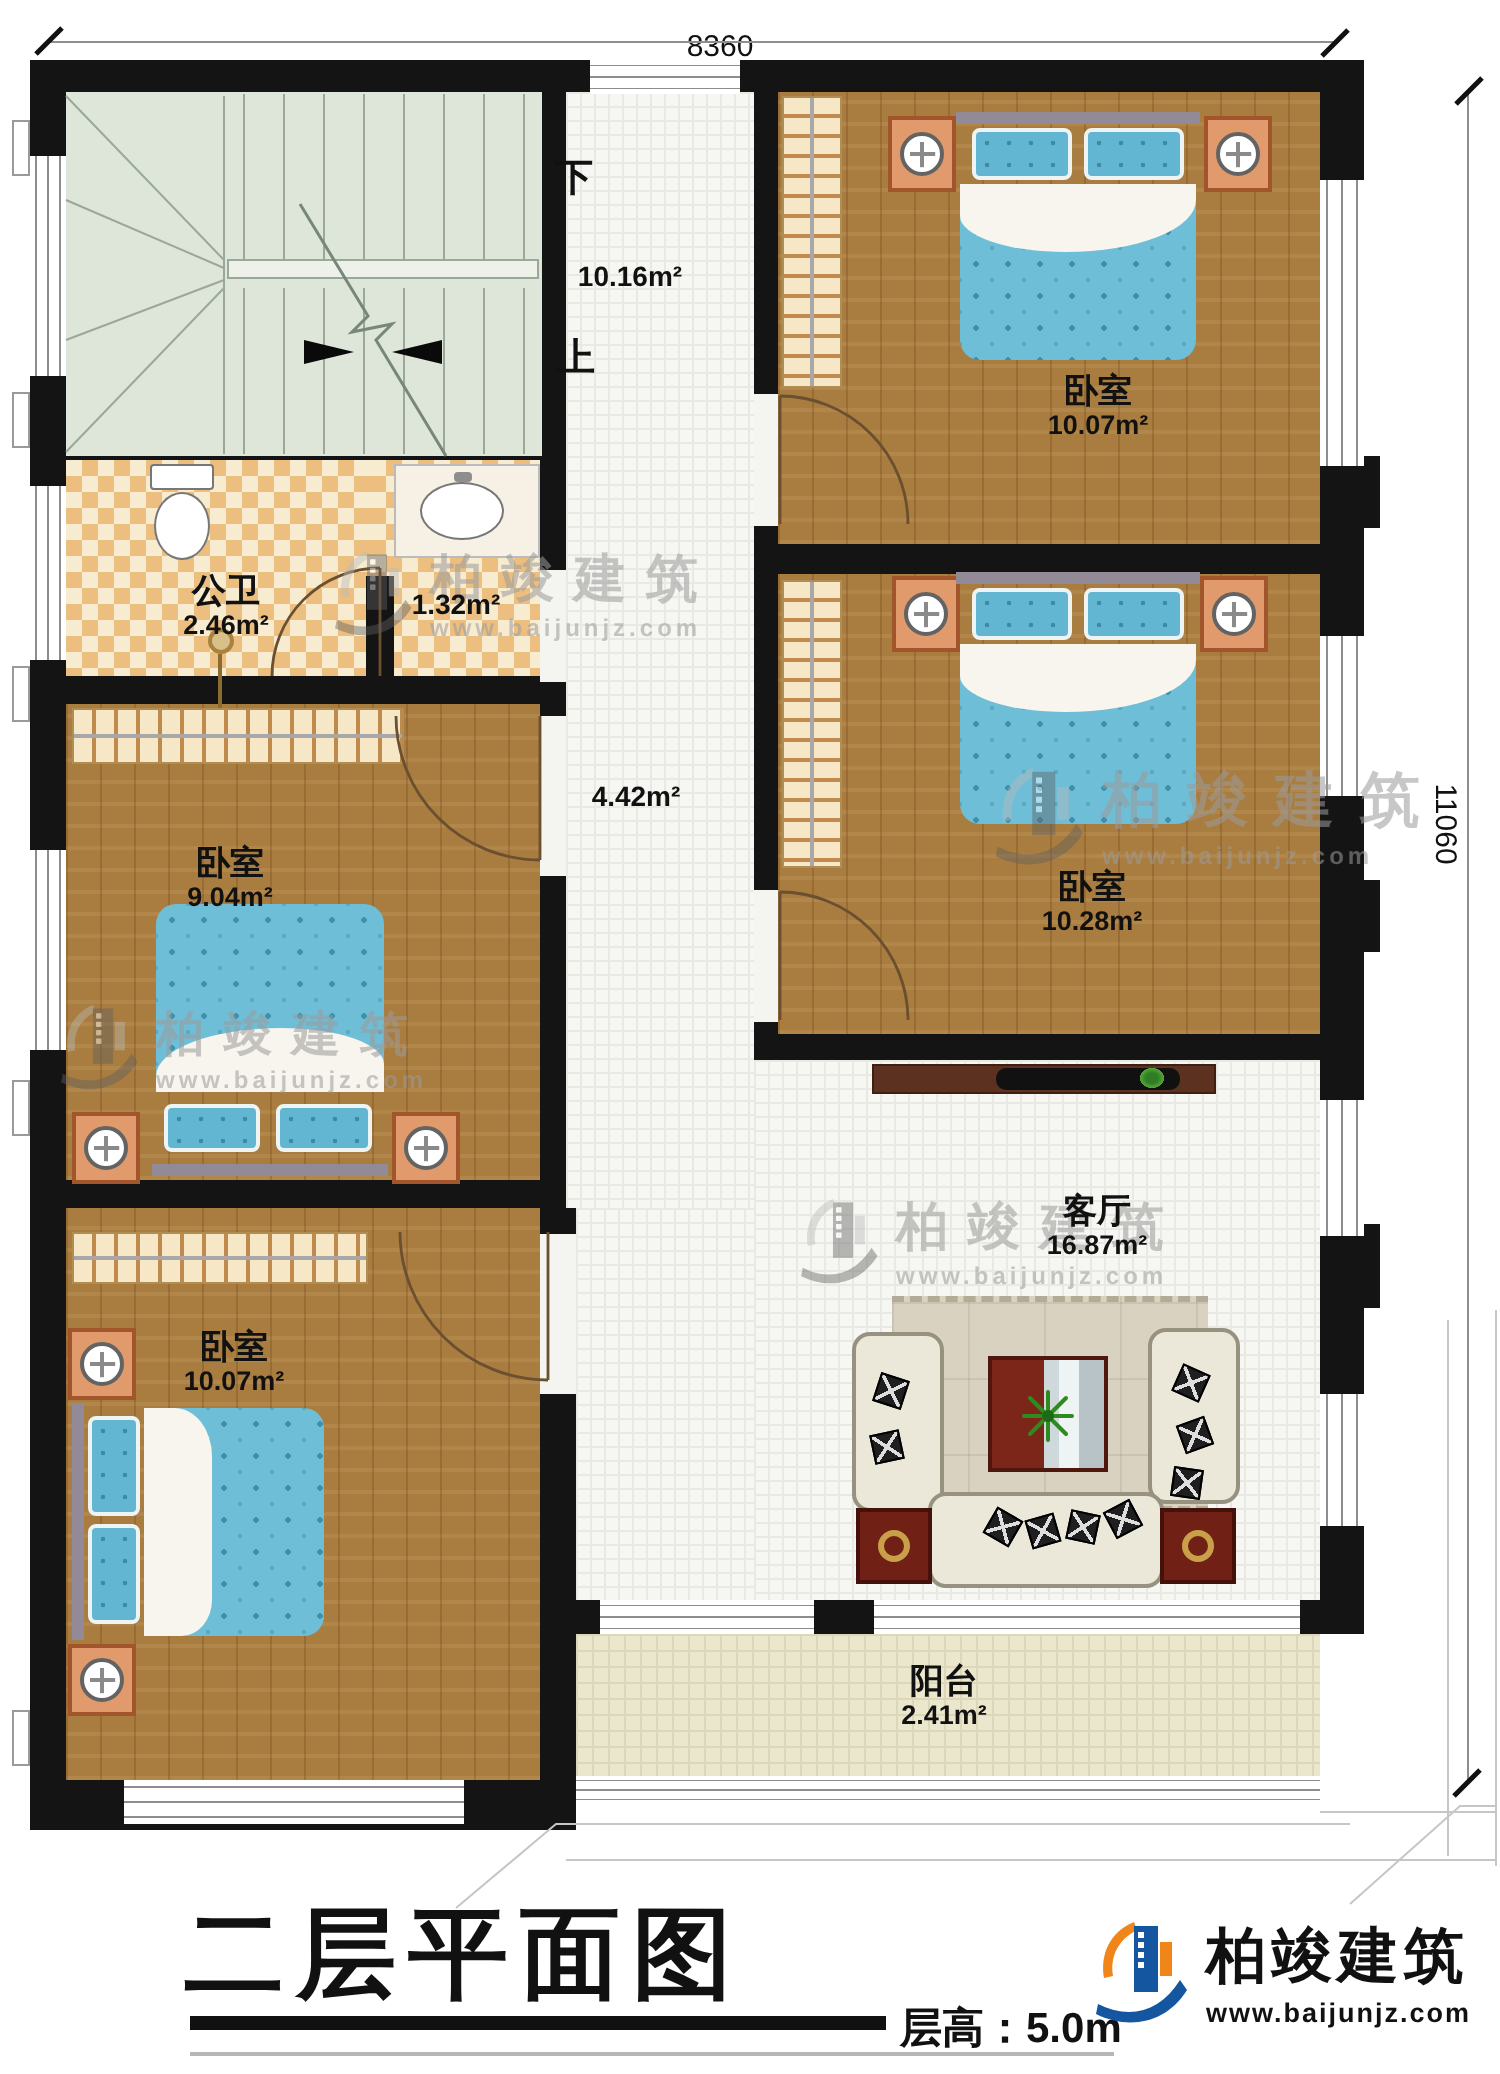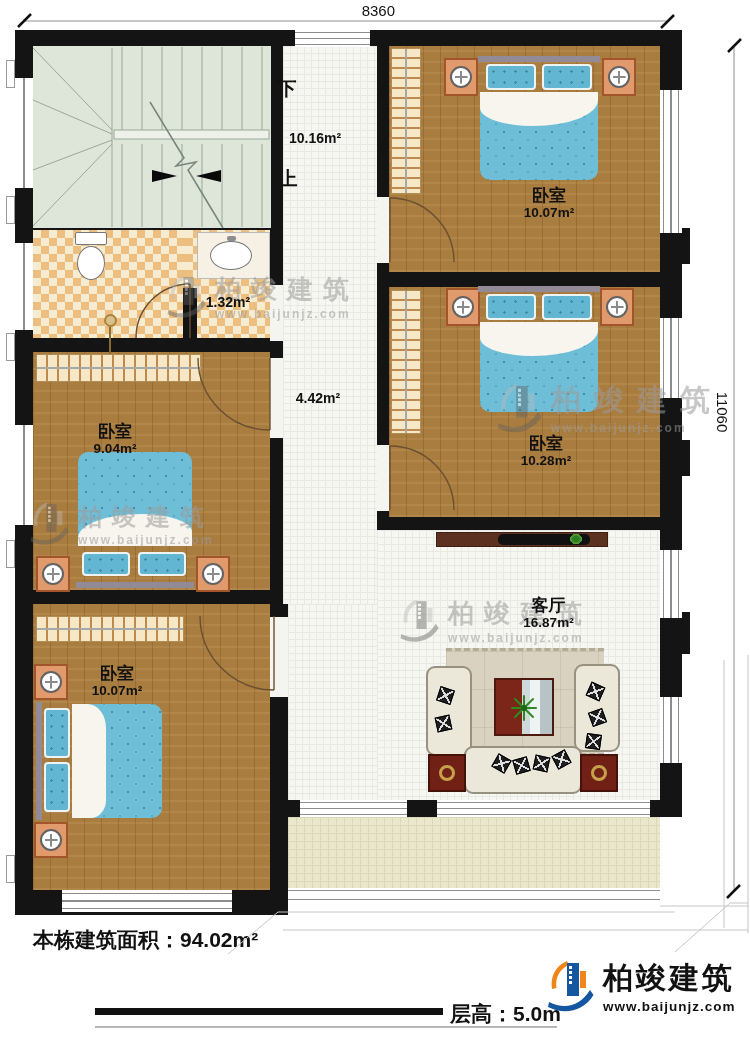--- a/index.html
+++ b/index.html
@@ -287,49 +287,57 @@
       <path d="M200 616 A74 74 0 0 0 274 690"></path>
         <line x1="274" y1="616" x2="274" y2="690"></line>
       <path d="M136 338 A54 54 0 0 1 190 284"></path>
         <line x1="190" y1="284" x2="190" y2="338"></line>
     </g>
     <path d="M724 660 V928 M748 655 V933 M660 906 H748 M283 930 H748 M228 954 L278 912 H675 M675 952 L730 903 H748" stroke="#c6c6c6" stroke-width="1" fill="none"></path>
     <path d="M24 21 H668 M734 46 V892" stroke="#8e8e8e" stroke-width="1" fill="none"></path>
     <path d="M18 27 L31 14 M661 28 L674 15 M728 52 L741 39 M727 898 L740 885" stroke="#111" stroke-width="2.5" fill="none"></path>
   </svg>
 
-  <div class="abs small-dim" style="left:325px;top:2px;width:70px;text-align:right;">8360</div>
+  <div class="abs small-dim" style="left:325px;top:15px;width:70px;">8360</div>
   <div class="abs small-dim" style="left:686px;top:402px;width:70px;height:20px;transform:rotate(90deg);">11060</div>
 
   <div class="abs stair-word" style="left:272px;top:76px;width:30px;">下</div>
   <div class="abs stair-word" style="left:273px;top:166px;width:30px;">上</div>
   <div class="abs corr-dim" style="left:269px;top:130px;width:92px;">10.16m²</div>
   <div class="abs corr-dim" style="left:278px;top:390px;width:80px;">4.42m²</div>
   <div class="abs corr-dim" style="left:186px;top:294px;width:84px;">1.32m²</div>
 
   <div class="rlabel" style="left:489px;top:186px;width:120px;">
     <div class="nm">卧室</div>
     <div class="ar">10.07m²</div>
   </div>
   <div class="rlabel" style="left:486px;top:434px;width:120px;">
     <div class="nm">卧室</div>
     <div class="ar">10.28m²</div>
   </div>
+  <div class="rlabel" style="left:63px;top:286px;width:100px;">
+    <div class="nm">公卫</div>
+    <div class="ar">2.46m²</div>
+  </div>
   <div class="rlabel" style="left:65px;top:422px;width:100px;">
     <div class="nm">卧室</div>
     <div class="ar">9.04m²</div>
   </div>
   <div class="rlabel" style="left:67px;top:664px;width:100px;">
     <div class="nm">卧室</div>
     <div class="ar">10.07m²</div>
   </div>
   <div class="rlabel" style="left:496px;top:596px;width:105px;">
     <div class="nm">客厅</div>
     <div class="ar">16.87m²</div>
   </div>
+  <div class="rlabel" style="left:422px;top:831px;width:100px;">
+    <div class="nm">阳台</div>
+    <div class="ar">2.41m²</div>
+  </div>
 
   <div class="wm" style="left:165px;top:272px;">
     <svg width="42" height="47" viewBox="0 0 100 112">
         <use href="#bjlogo"></use>
       </svg>
     <div>
       <div class="wm-name" style="font-size:26px;">柏竣建筑</div>
       <div class="wm-url">www.baijunjz.com</div>
     </div>
   </div>
@@ -354,21 +362,21 @@
   <div class="wm" style="left:28px;top:500px;">
     <svg width="42" height="47" viewBox="0 0 100 112">
         <use href="#bjlogo"></use>
       </svg>
     <div>
       <div class="wm-name" style="font-size:24px;">柏竣建筑</div>
       <div class="wm-url">www.baijunjz.com</div>
     </div>
   </div>
 
-  <div class="f-area">本栋建筑面积：94.02m²</div>
+  <div class="f-title">二层平面图</div>
   <div class="f-rule"></div>
   <div class="f-rule2"></div>
   <div class="f-height">层高：5.0m</div>
   <div class="brand">
     <svg width="50" height="56" viewBox="0 0 100 112">
         <use href="#bjlogo"></use>
       </svg>
     <div>
       <div class="brand-name">柏竣建筑</div>
       <div class="brand-url">www.baijunjz.com</div>

